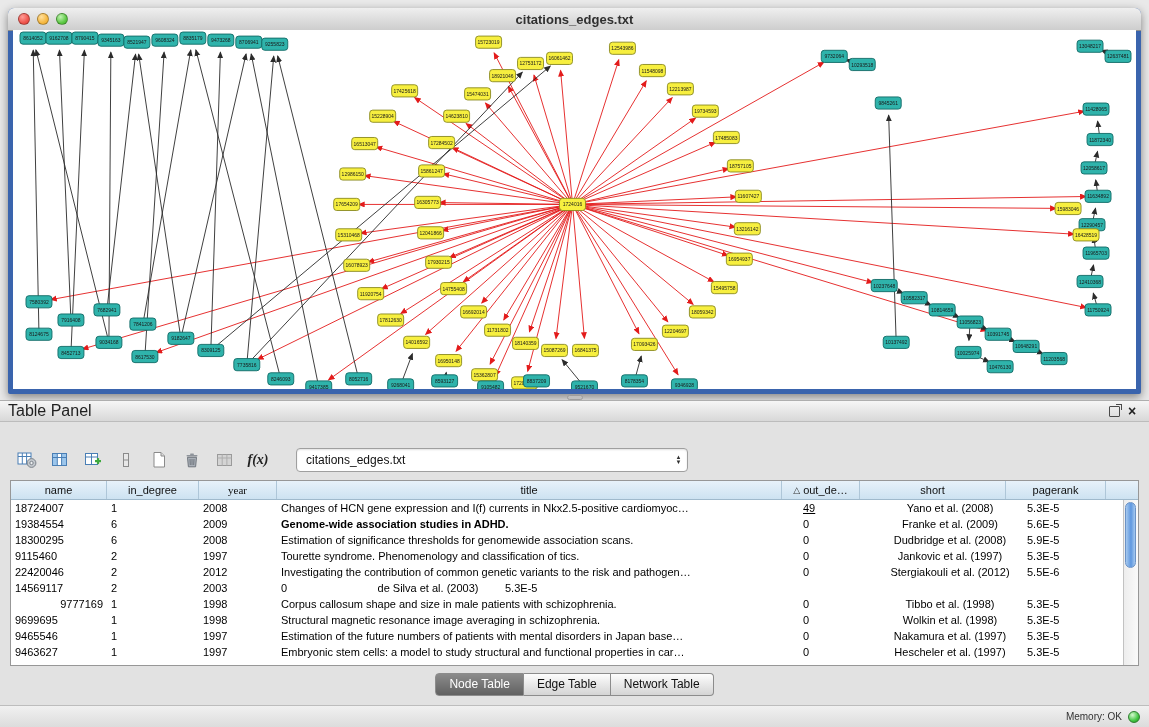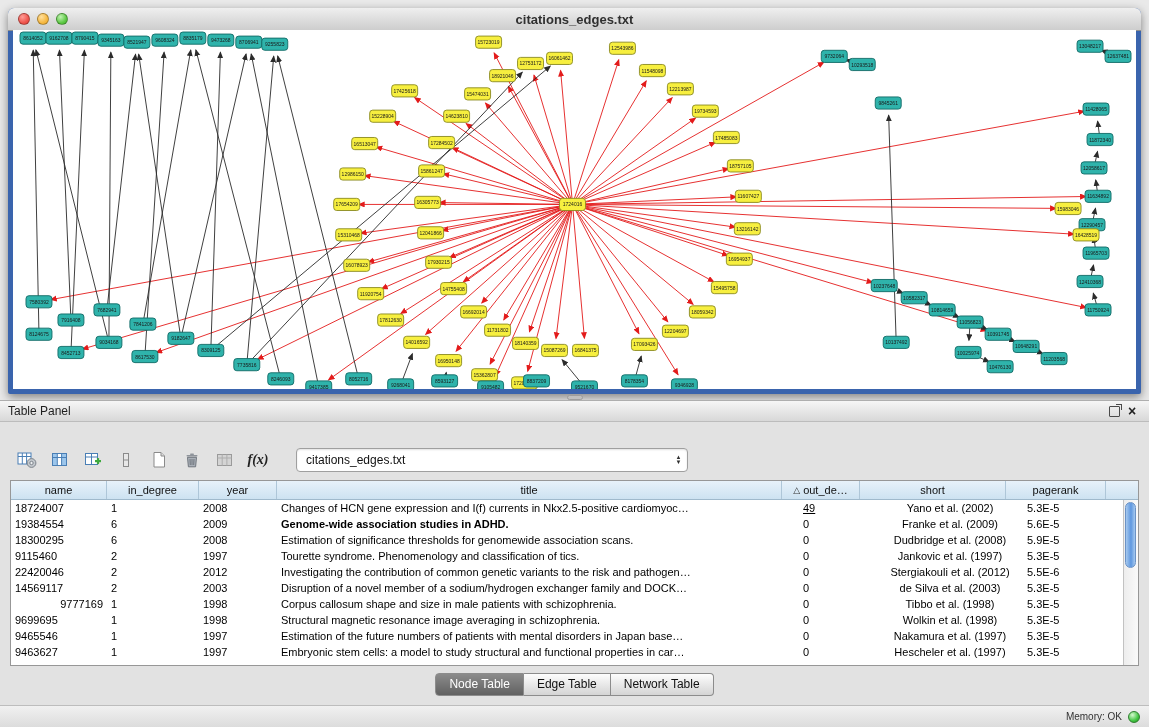--- a/index.html
+++ b/index.html
@@ -22,21 +22,21 @@
   .net-canvas svg{display:block;width:100%;height:100%;}
 
   .resize-handle{position:absolute;left:567px;top:395px;width:16px;height:5px;border-radius:3px;
     background:#bfbfbf;border:1px solid #9d9d9d;box-sizing:border-box;}
 
   
   .table-panel{position:absolute;left:0;top:400px;width:1149px;height:305px;
     background:#e2e2e2;border-top:1px solid #aeaeae;}
   .panel-header{height:20px;background:linear-gradient(#f6f6f6,#d8d8d8);
     border-bottom:1px solid #bcbcbc;display:flex;align-items:center;padding:0 8px;}
-  .panel-title{font-size:12px;color:#1f1f1f;}
+  .panel-title{font-size:16px;color:#1f1f1f;}
   .panel-spacer{flex:1;}
   .panel-header .hbtn{width:18px;height:16px;display:flex;align-items:center;justify-content:center;cursor:default;}
   .float-ico{width:9px;height:9px;border:1.4px solid #4a4a4a;border-radius:1px;position:relative;}
   .float-ico:after{content:"";position:absolute;right:-3px;top:-3px;width:5px;height:5px;border-top:1.4px solid #4a4a4a;border-right:1.4px solid #4a4a4a;}
   .close-x{font-size:14px;font-weight:bold;color:#222;line-height:14px;}
 
   .toolbar{display:flex;align-items:center;padding:26px 10px 6px 14px;gap:7px;}
   .tool-btn{width:26px;height:24px;display:flex;align-items:center;justify-content:center;border-radius:3px;}
   .fx{font-family:"Liberation Serif",serif;font-style:italic;font-weight:bold;font-size:14px;color:#222;}
   .combo{width:390px;height:22px;margin-left:18px;background:#fff;border:1px solid #9f9f9f;border-radius:4px;
@@ -690,21 +690,21 @@
     </div>
 
     <div class="table-wrap">
       <div class="thead" id="thead">
           <div class="th" style="width: 96px;">
             <span>name</span>
           </div>
           <div class="th" style="width: 92px;">
             <span>in_degree</span>
           </div>
-          <div class="th" style="width: 78px;">
+          <div class="th" style="width: 78px; font-family: Liberation Serif, serif;">
             <span>year</span>
           </div>
           <div class="th" style="flex: 1 1 0%;">
             <span>title</span>
           </div>
           <div class="th" style="width: 78px;">
             <span class="sort-tri">△</span>
             <span>out_de…</span>
           </div>
           <div class="th" style="width: 146px;">
@@ -714,21 +714,21 @@
             <span>pagerank</span>
           </div>
         </div>
       <div class="tbody" id="tbody">
           <div class="tr">
             <div class="td" style="width: 96px; text-align: left;">18724007</div>
             <div class="td" style="width: 92px; text-align: left;">1</div>
             <div class="td" style="width: 78px; text-align: left;">2008</div>
             <div class="td" style="flex: 1 1 0%; text-align: left;">Changes of HCN gene expression and I(f) currents in Nkx2.5-positive cardiomyoc…</div>
             <div class="td" style="width: 78px; text-align: left; text-decoration: underline;">49</div>
-            <div class="td" style="width: 146px; text-align: center;">Yano et al. (2002)</div>
+            <div class="td" style="width: 146px; text-align: center;">Yano et al. (2008)</div>
             <div class="td" style="width: 100px; text-align: left;">5.3E-5</div>
           </div>
           <div class="tr">
             <div class="td" style="width: 96px; text-align: left;">19384554</div>
             <div class="td" style="width: 92px; text-align: left;">6</div>
             <div class="td" style="width: 78px; text-align: left;">2009</div>
             <div class="td" style="flex: 1 1 0%; text-align: left; font-weight: bold;">Genome-wide association studies in ADHD.</div>
             <div class="td" style="width: 78px; text-align: left;">0</div>
             <div class="td" style="width: 146px; text-align: center;">Franke et al. (2009)</div>
             <div class="td" style="width: 100px; text-align: left;">5.6E-5</div>
@@ -757,21 +757,20 @@
             <div class="td" style="width: 78px; text-align: left;">2012</div>
             <div class="td" style="flex: 1 1 0%; text-align: left;">Investigating the contribution of common genetic variants to the risk and pathogen…</div>
             <div class="td" style="width: 78px; text-align: left;">0</div>
             <div class="td" style="width: 146px; text-align: center;">Stergiakouli et al. (2012)</div>
             <div class="td" style="width: 100px; text-align: left;">5.5E-6</div>
           </div>
           <div class="tr">
             <div class="td" style="width: 96px; text-align: left;">14569117</div>
             <div class="td" style="width: 92px; text-align: left;">2</div>
             <div class="td" style="width: 78px; text-align: left;">2003</div>
-            <div class="td" style="flex: 1 1 0%; text-align: left;">Disruption of a novel member of a sodium/hydrogen exchanger family and DOCK…</div>
             <div class="td" style="width: 78px; text-align: left;">0</div>
             <div class="td" style="width: 146px; text-align: center;">de Silva et al. (2003)</div>
             <div class="td" style="width: 100px; text-align: left;">5.3E-5</div>
           </div>
           <div class="tr">
             <div class="td" style="width: 96px; text-align: right;">9777169</div>
             <div class="td" style="width: 92px; text-align: left;">1</div>
             <div class="td" style="width: 78px; text-align: left;">1998</div>
             <div class="td" style="flex: 1 1 0%; text-align: left;">Corpus callosum shape and size in male patients with schizophrenia.</div>
             <div class="td" style="width: 78px; text-align: left;">0</div>

